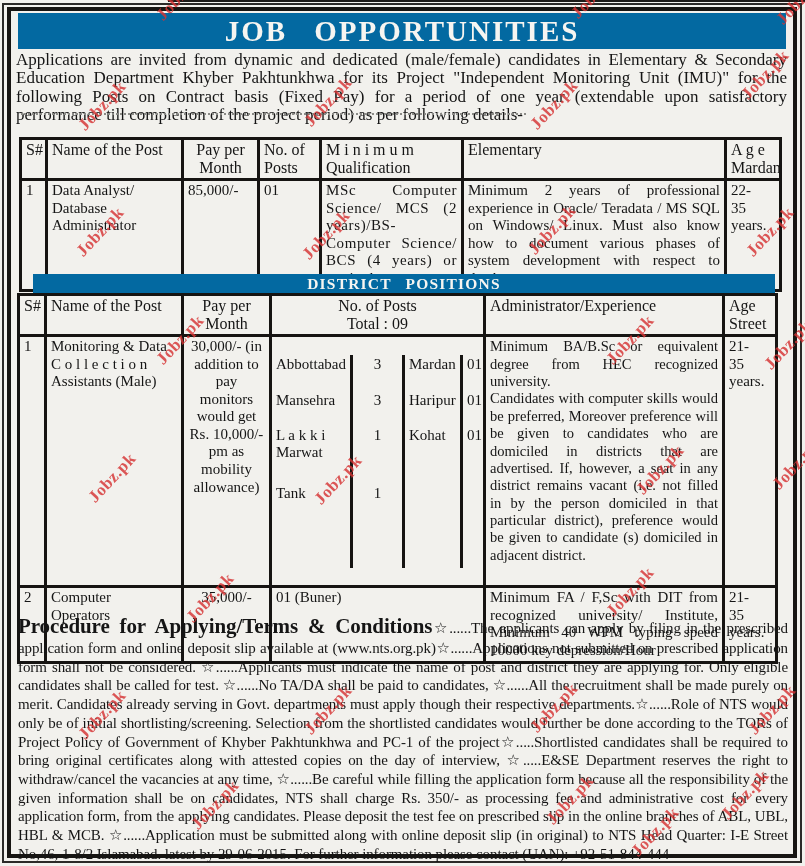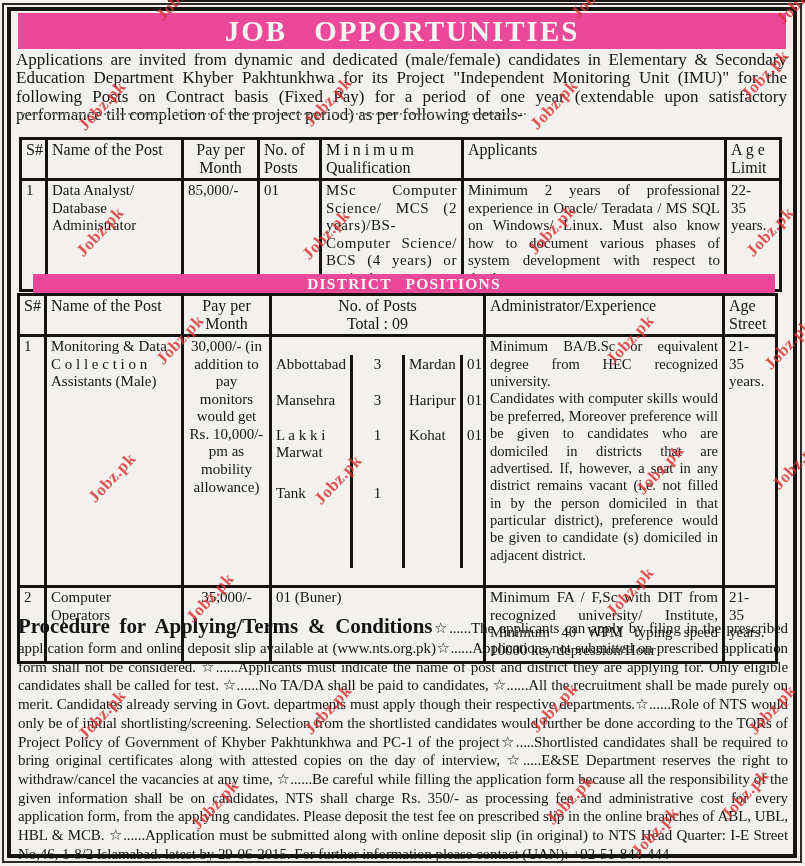--- a/index.html
+++ b/index.html
@@ -6,21 +6,21 @@
   .page {
     position:relative; width:805px; height:866px; margin:0 auto;
     background:#f2f1ed; overflow:hidden;
     font-family:"Liberation Serif","DejaVu Serif",serif; color:#151515;
   }
   .top-edge { position:absolute; top:0; left:168px; right:0; height:2px; background:#1c1a18; }
   .frame-thin  { position:absolute; top:3px; left:2px; right:3px; bottom:3px; border:2px solid #2b2a28; pointer-events:none; }
   .frame-thick { position:absolute; top:7px; left:7px; right:8px; bottom:8px; border:4px solid #171512; pointer-events:none; }
   .content { position:absolute; top:12px; left:15px; right:16px; bottom:10px; }
 
-  .banner { background:#ec4899; color:#f6f5f1; font-weight:bold;
+  .banner { background:#0369a1; color:#f6f5f1; font-weight:bold;
     display:flex; align-items:center; justify-content:center; }
   .title-banner { position:absolute; top:1px; left:3px; right:3px; height:36px;
     font-size:29px; letter-spacing:2px; word-spacing:18px; }
   .intro { position:absolute; top:39px; left:1px; right:2px; margin:0;
     font-size:17px; line-height:1.08; text-align:justify; }
   .dotted-divider { position:absolute; top:101px; left:6px; width:505px; height:0;
     border-top:2px dotted #8a8a86; }
   .section-banner { position:absolute; left:18px; right:14px; height:19px;
     font-size:15.5px; letter-spacing:1.2px; word-spacing:9px; }
   .provincial-banner { top:105px; }
@@ -89,23 +89,23 @@
       <tbody>
           <tr>
         <th>S#</th>
         <th>Name of the Post</th>
         <th class="center">Pay per
 Month</th>
         <th>No. of
 Posts</th>
         <th>M i n i m u m
 Qualification</th>
-        <th>Applicants</th>
+        <th>Elementary</th>
         <th>A g e
-Limit</th>
+Mardan</th>
       </tr>
       <tr style="height:100px">
         <td>1</td>
         <td>Data Analyst/
 Database
 Administrator</td>
         <td>85,000/-</td>
         <td>01</td>
         <td class="just lspace">MSc Computer Science/ MCS (2 years)/BS-Computer Science/ BCS (4 years) or equivalent.</td>
         <td class="just">Minimum 2 years of professional experience in Oracle/ Teradata / MS SQL on Windows/ Linux. Must also know how to document various phases of system development with respect to database,</td>

